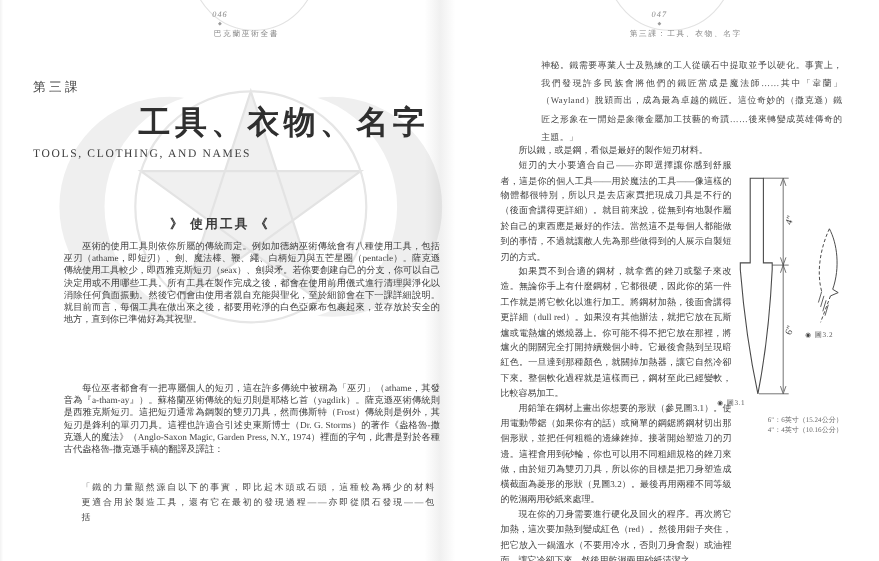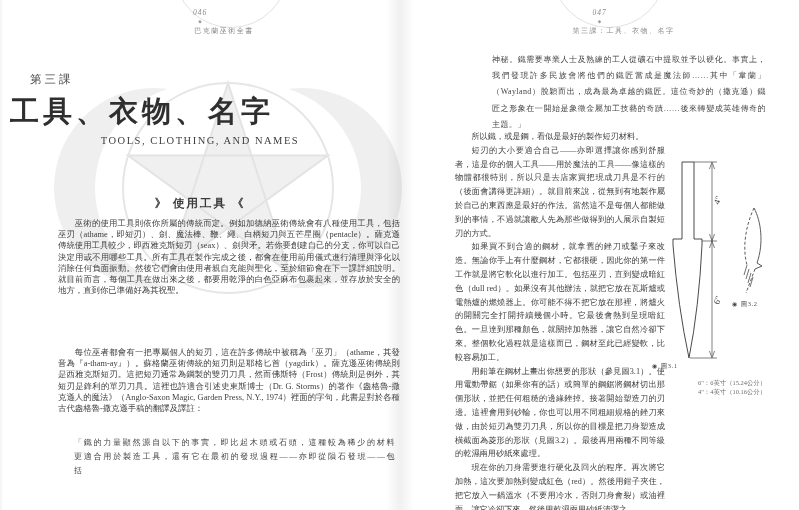--- a/index.html
+++ b/index.html
@@ -19,23 +19,23 @@
     border-radius:50%;top:-86px;background:transparent;}
   .pageno{position:absolute;top:8px;left:0;width:100%;text-align:center;
     font-style:italic;font-size:7.5px;color:#8a8a8a;letter-spacing:1px;}
   .diamond{position:absolute;top:19px;left:0;width:100%;text-align:center;
     font-size:4.5px;color:#9a9a9a;line-height:5px;}
   .running{position:absolute;top:26px;left:0;width:100%;text-align:center;
     font-size:7px;color:#8a8a8a;letter-spacing:1.5px;margin-left:24px;}
   .watermark{position:absolute;left:50px;top:40px;}
   .lesson{position:absolute;top:72px;left:30px;width:340px;text-align:left;
     font-size:11.5px;letter-spacing:3px;color:#4a4a4a;}
-  .title{position:absolute;top:92px;left:10px;width:380px;text-align:left;
+  .title{position:absolute;top:92px;left:10px;width:380px;text-align:right;
     font-size:29px;font-weight:bold;letter-spacing:4px;color:#2f2f2f;}
-  .subtitle{position:absolute;top:135px;left:30px;width:340px;text-align:center;
+  .subtitle{position:absolute;top:135px;left:30px;width:340px;
     font-size:10.5px;letter-spacing:1.5px;color:#3f3f3f;}
   .sec-head{position:absolute;left:30px;width:340px;text-align:center;
     font-size:11.5px;font-weight:bold;letter-spacing:2px;color:#3a3a3a;}
   .body-l{position:absolute;left:58px;width:342px;font-size:8.4px;line-height:11.2px;
     text-align:justify;color:#3e3e3e;}
   .body-l p{margin:0;text-indent:2em;}
   .quote-l{position:absolute;left:74px;width:322px;font-size:8.1px;line-height:14px;
     letter-spacing:1.4px;text-align:justify;color:#474747;}
   .quote-r{position:absolute;left:72px;width:274px;font-size:8px;line-height:16.2px;
     letter-spacing:0.4px;text-align:justify;color:#474747;}
@@ -93,21 +93,21 @@
     <div class="header-arc" style="left:152px;"></div>
     <div class="pageno">047</div>
     <div class="diamond">◆</div>
     <div class="running">第三課：工具、衣物、名字</div>
 
     <div class="quote-r" style="top:52px;margin-left:20px;">神秘。鐵需要專業人士及熟練的工人從礦石中提取並予以硬化。事實上，我們發現許多民族會將他們的鐵匠當成是魔法師……其中「韋蘭」（Wayland）脫穎而出，成為最為卓越的鐵匠。這位奇妙的（撒克遜）鐵匠之形象在一開始是象徵金屬加工技藝的奇蹟……後來轉變成英雄傳奇的主題。」</div>
 
     <div class="body-r">
       <p>所以鐵，或是鋼，看似是最好的製作短刃材料。</p>
       <p>短刃的大小要適合自己——亦即選擇讓你感到舒服者，這是你的個人工具——用於魔法的工具——像這樣的物體都很特別，所以只是去店家買把現成刀具是不行的（後面會講得更詳細）。就目前來說，從無到有地製作屬於自己的東西應是最好的作法。當然這不是每個人都能做到的事情，不過就讓敝人先為那些做得到的人展示自製短刃的方式。</p>
-      <p>如果買不到合適的鋼材，就拿舊的銼刀或鑿子來改造。無論你手上有什麼鋼材，它都很硬，因此你的第一件工作就是將它軟化以進行加工。包括巫刃，直到變成暗紅色（dull red）。如果沒有其他辦法，就把它放在瓦斯爐或電熱爐的燃燒器上。你可能不得不把它放在那裡，將爐火的開關完全打開持續幾個小時。它最後會熱到呈現暗紅色。一旦達到那種顏色，就關掉加熱器，讓它自然冷卻下來。整個軟化過程就是這樣而已，鋼材至此已經變軟，比較容易加工。</p>
+      <p>如果買不到合適的鋼材，就拿舊的銼刀或鑿子來改造。無論你手上有什麼鋼材，它都很硬，因此你的第一件工作就是將它軟化以進行加工。將鋼材加熱，後面會講得更詳細（dull red）。如果沒有其他辦法，就把它放在瓦斯爐或電熱爐的燃燒器上。你可能不得不把它放在那裡，將爐火的開關完全打開持續幾個小時。它最後會熱到呈現暗紅色。一旦達到那種顏色，就關掉加熱器，讓它自然冷卻下來。整個軟化過程就是這樣而已，鋼材至此已經變軟，比較容易加工。</p>
       <p>用鉛筆在鋼材上畫出你想要的形狀（參見圖3.1）。使用電動帶鋸（如果你有的話）或簡單的鋼鋸將鋼材切出那個形狀，並把任何粗糙的邊緣銼掉。接著開始塑造刀的刃邊。這裡會用到砂輪，你也可以用不同粗細規格的銼刀來做，由於短刃為雙刃刀具，所以你的目標是把刀身塑造成橫截面為菱形的形狀（見圖3.2）。最後再用兩種不同等級的乾濕兩用砂紙來處理。</p>
       <p>現在你的刀身需要進行硬化及回火的程序。再次將它加熱，這次要加熱到變成紅色（red）。然後用鉗子夾住，把它放入一鍋溫水（不要用冷水，否則刀身會裂）或油裡面，讓它冷卻下來，然後用乾濕兩用砂紙清潔之。</p>
 
     </div>
 
     <div class="figwrap" style="left:245px;top:155px;">
       <svg width="92" height="222" viewBox="0 0 92 222">
         <g fill="none" stroke="#4a4a4a" stroke-width="1">
 
           <path d="M37,7 L49,7 L49,84 L57,84 L57,90 Q54,152 44,203 Q33,152 28,90 L28,84 L37,84 Z"></path>

